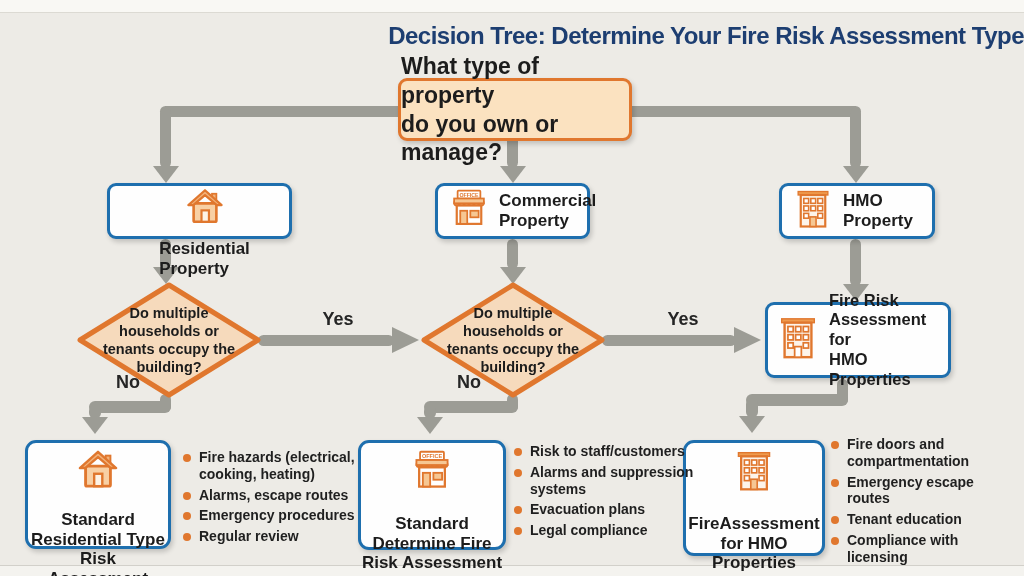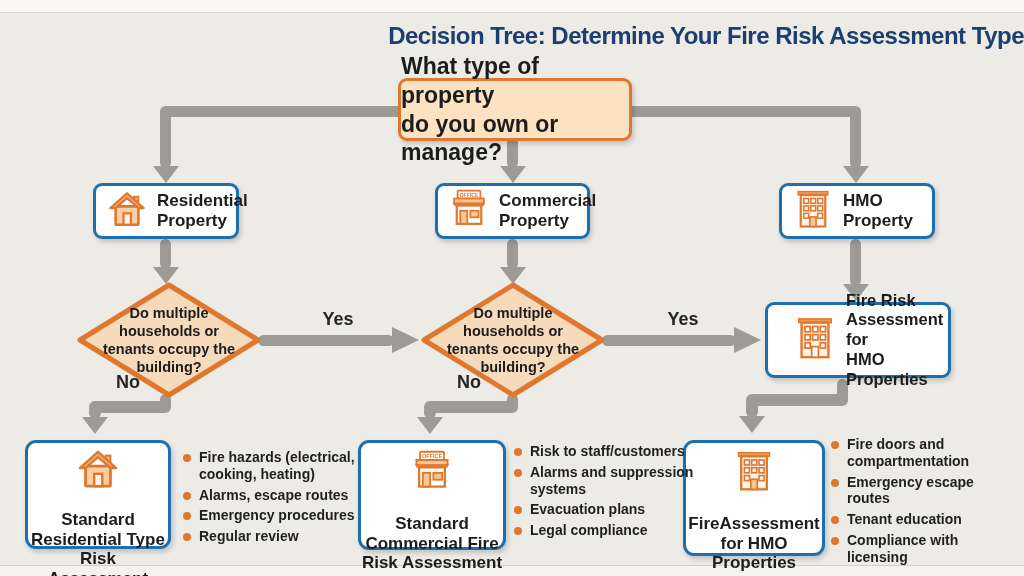--- a/index.html
+++ b/index.html
@@ -40,21 +40,21 @@
   .diamond-wrap svg{position:absolute;left:0;top:0;}
   .diamond-text{
     position:absolute;left:18px;top:0;width:150px;height:118px;
     display:flex;flex-direction:column;justify-content:center;align-items:center;z-index:3;
   }
   .diamond-text span{font-size:14.5px;font-weight:bold;line-height:1.25;color:#1c1c1c;text-align:center;}
   .edge-label{position:absolute;z-index:3;width:70px;text-align:center;font-size:18px;font-weight:bold;color:#252525;}
   .hmobox{
     position:absolute;left:765px;top:302px;width:186px;height:76px;z-index:2;
     background:#fefefe;border:3.5px solid #1e6fae;border-radius:9px;
-    display:flex;align-items:center;gap:8px;padding-left:24px;box-sizing:border-box;
+    display:flex;align-items:center;gap:8px;padding-left:7px;box-sizing:border-box;
     box-shadow:2px 3px 5px rgba(0,0,0,.18);
   }
   .hmobox .lbl span{display:block;font-size:16.5px;font-weight:bold;line-height:1.2;color:#1c1c1c;}
   .obox{
     position:absolute;top:440px;z-index:2;
     background:#fefefe;border:3.5px solid #1e6fae;border-radius:11px;
     display:flex;flex-direction:column;align-items:center;padding-top:5px;box-sizing:border-box;
     box-shadow:2px 3px 5px rgba(0,0,0,.18);
   }
   .obox .lbl{text-align:center;margin-top:16px;}
@@ -112,21 +112,21 @@
   <div class="edge-label" style="left:303px;top:309px;">Yes</div>
   <div class="edge-label" style="left:648px;top:309px;">Yes</div>
   <div class="edge-label" style="left:93px;top:372px;">No</div>
   <div class="edge-label" style="left:434px;top:372px;">No</div>
 
   <div class="qbox">
     <span>What type of property</span>
     <span>do you own or manage?</span>
   </div>
 
-  <div class="pbox" style="left:93px;width:146px;">
+  <div class="pbox" style="left:107px;width:185px;flex-direction:column;">
     <span>
       <svg width="42" height="40" viewBox="0 0 48 44">
         <rect x="11" y="19" width="26" height="21" rx="1.5" fill="#f8d0a4" stroke="#e0772e" stroke-width="3"></rect>
         <rect x="32" y="8" width="5" height="8" fill="#f2b279" stroke="#e0772e" stroke-width="2"></rect>
         <polygon points="5,21 24,4 43,21 37.5,21 24,9.5 10.5,21" fill="#f2b279" stroke="#e0772e" stroke-width="2.5" stroke-linejoin="round"></polygon>
         <rect x="20" y="27" width="8.5" height="13" fill="#fdf3e6" stroke="#e0772e" stroke-width="2.5"></rect>
       </svg>
     </span>
     <div class="lbl">
       <span>Residential</span>
@@ -254,21 +254,21 @@
         <circle cx="32.4" cy="17" r="2.9" fill="#f6c793" stroke="#e0772e" stroke-width="2"></circle>
         <circle cx="38" cy="17" r="2.9" fill="#f6c793" stroke="#e0772e" stroke-width="2"></circle>
         <rect x="7" y="12" width="34" height="5.5" fill="#f6c793" stroke="#e0772e" stroke-width="2"></rect>
         <rect x="10" y="20" width="28" height="21" fill="#fff" stroke="#e0772e" stroke-width="2.5"></rect>
         <rect x="14" y="26" width="8" height="15" fill="#f6c793" stroke="#e0772e" stroke-width="2"></rect>
         <rect x="25.5" y="26" width="9.5" height="7.5" fill="#f6c793" stroke="#e0772e" stroke-width="2"></rect>
       </svg>
     </span>
     <div class="lbl">
       <span>Standard</span>
-      <span>Commercial Fire</span>
+      <span>Determine Fire</span>
       <span>Risk Assessment</span>
     </div>
   </div>
 
   <div class="obox" style="left:683px;width:142px;height:116px;">
     <span>
       <svg width="44" height="46" viewBox="0 0 48 48">
         <rect x="7" y="4" width="34" height="4" fill="#ef9b4e" stroke="#e0772e" stroke-width="1.5"></rect>
         <rect x="10" y="8" width="28" height="36" fill="#fdf4ea" stroke="#e0772e" stroke-width="2.5"></rect>
         <rect x="13.5" y="12" width="5.5" height="5.5" fill="#fff" stroke="#e0772e" stroke-width="1.8"></rect>

